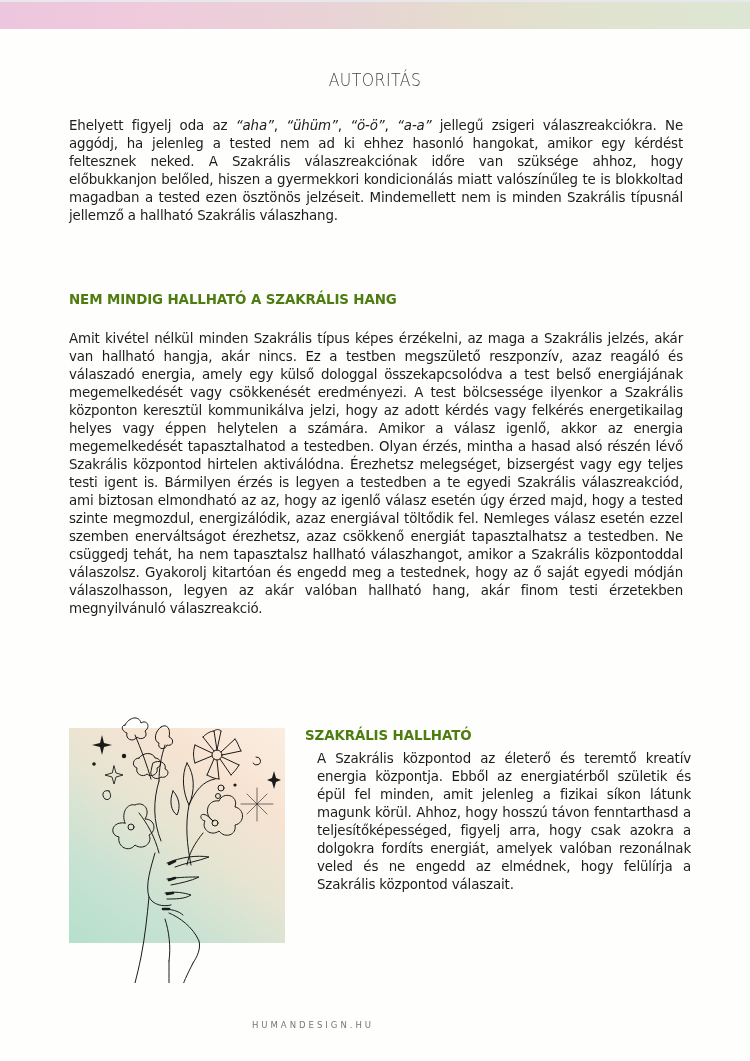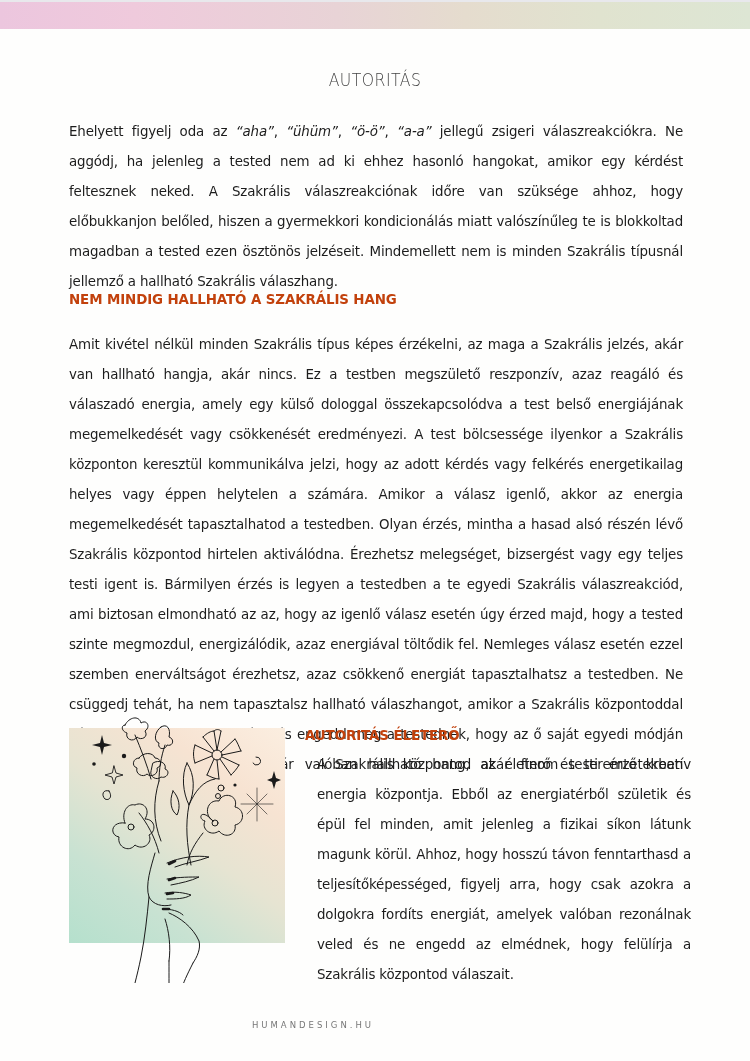--- a/index.html
+++ b/index.html
@@ -16,28 +16,28 @@
       box-sizing: border-box;
     }
     .page-title {
       position: absolute; left: 0; top: 70px; width: 750px; text-align: center;
       font-family: "DejaVu Sans", sans-serif; font-weight: 300;
       font-size: 17px; letter-spacing: 0.5px; color: #454545;
       transform: scaleX(0.92);
     }
     .para {
       position: absolute; left: 69px; width: 614px;
-      font-size: 13.4px; line-height: 30px; text-align: justify;
+      font-size: 13.4px; line-height: 18px; text-align: justify;
       letter-spacing: -0.15px;
     }
     .para em { font-style: italic; }
     .intro { top: 117px; }
     .heading {
       position: absolute; font-weight: bold; font-size: 13.4px; letter-spacing: -0.1px;
-      color: #c2410c;
+      color: #4d7c0f;
     }
     .h1 { left: 69px; top: 292px; }
     .body1 { top: 330px; }
     .h2 { left: 305px; top: 728px; }
     .body2 { left: 317px; top: 750px; width: 374px; }
     .illus {
       position: absolute; left: 69px; top: 713px; width: 216px; height: 270px;
     }
     .illus-bg {
       position: absolute; left: 0; top: 15px; width: 216px; height: 215px;
@@ -103,16 +103,16 @@
     <path d="M120 92 c6 -14 14 -24 26 -26 M120 92 c-4 20 -2 40 2 60"></path>
     <path d="M104 78 c-4 10 -2 20 4 24 c4 -8 2 -18 -4 -24 Z"></path>
     <path d="M70 100 c8 10 16 24 20 40 M134 120 c-8 10 -14 20 -16 32"></path>
 
     <path d="M86 140 c-4 14 -10 32 -6 44 c4 8 14 10 22 8 M98 150 c14 -6 30 -8 42 -6 c-10 4 -24 6 -34 10 M98 166 c12 -2 24 -2 32 -2 c-8 4 -18 6 -28 8 M96 180 c10 -2 20 0 26 2 c-6 4 -16 4 -24 4 M94 196 c8 0 16 2 20 6 M100 200 c10 4 24 14 30 28 c2 8 -2 16 -6 22 M96 206 c4 12 6 28 4 42"></path>
     <path d="M100 151 l6 -3 M100 167 l6 -2 M98 181 l6 -1 M94 196 l6 0" stroke-width="2.6"></path>
     <path d="M124 250 c-6 12 -10 20 -12 28 M80 184 c-2 20 -4 40 -8 60 c-2 10 -4 18 -6 26 M100 248 c0 8 0 16 0 22"></path>
   </svg>
 </div>
 
-<div class="heading h2">AUTORITÁS ÉLETERŐ</div>
+<div class="heading h2">SZAKRÁLIS HALLHATÓ</div>
 <p class="para body2" style="margin:0;">A Szakrális központod az életerő és teremtő kreatív energia központja. Ebből az energiatérből születik és épül fel minden, amit jelenleg a fizikai síkon látunk magunk körül. Ahhoz, hogy hosszú távon fenntarthasd a teljesítőképességed, figyelj arra, hogy csak azokra a dolgokra fordíts energiát, amelyek valóban rezonálnak veled és ne engedd az elmédnek, hogy felülírja a Szakrális központod válaszait.</p>
 
 <div class="footer">HUMANDESIGN.HU</div>
 
 </body></html>

